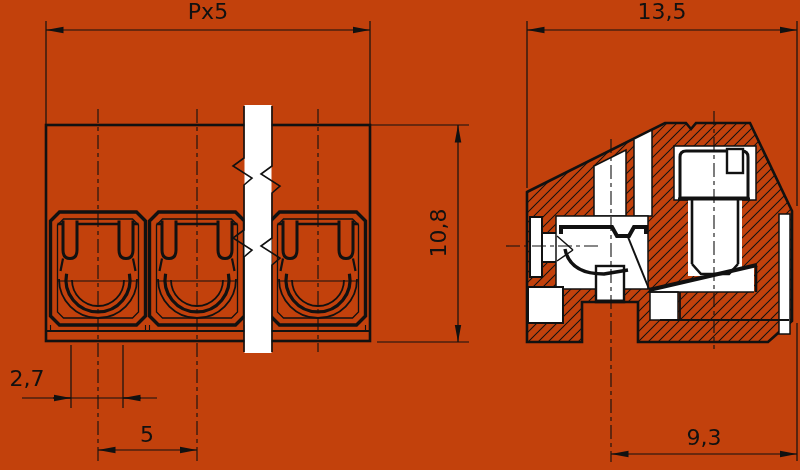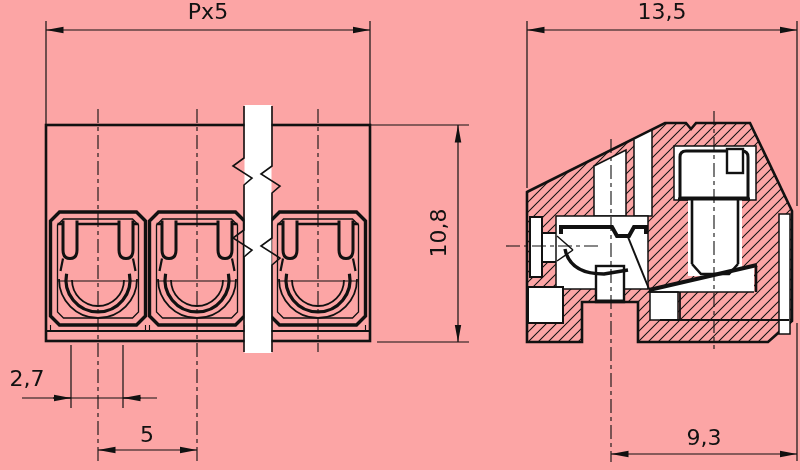--- a/index.html
+++ b/index.html
@@ -1,16 +1,16 @@
 <!DOCTYPE html>
 <html><head>
 <meta charset="utf-8">
 <style>
   html,body{margin:0;padding:0;background:#fff;}
-  .stage{width:800px;height:470px;background:#fca5a5;overflow:hidden;}
+  .stage{width:800px;height:470px;background:#c2410c;overflow:hidden;}
   svg{display:block;}
   text{font-family:"DejaVu Sans","Liberation Sans",sans-serif;font-size:22px;fill:#111;}
 </style>
 </head>
 <body>
 
 <div class="stage">
 <svg width="800" height="470" viewBox="0 0 800 470">
   <defs>
     <pattern id="hatch" width="10" height="10" patternUnits="userSpaceOnUse">

